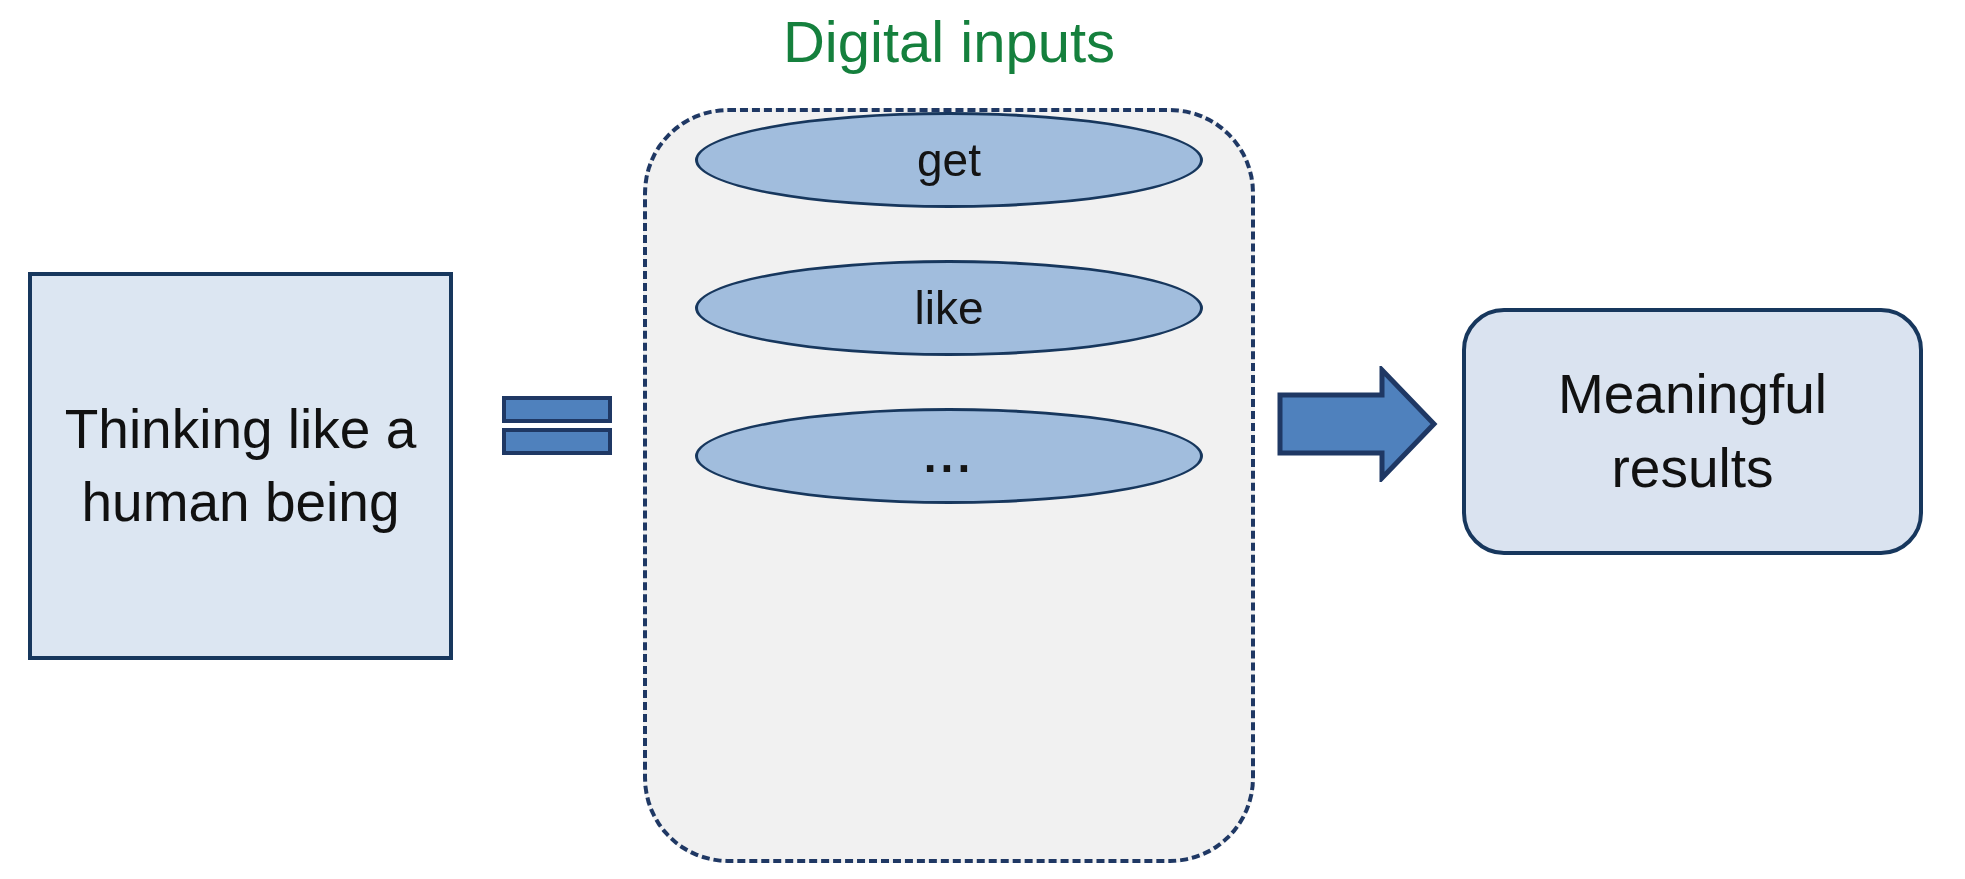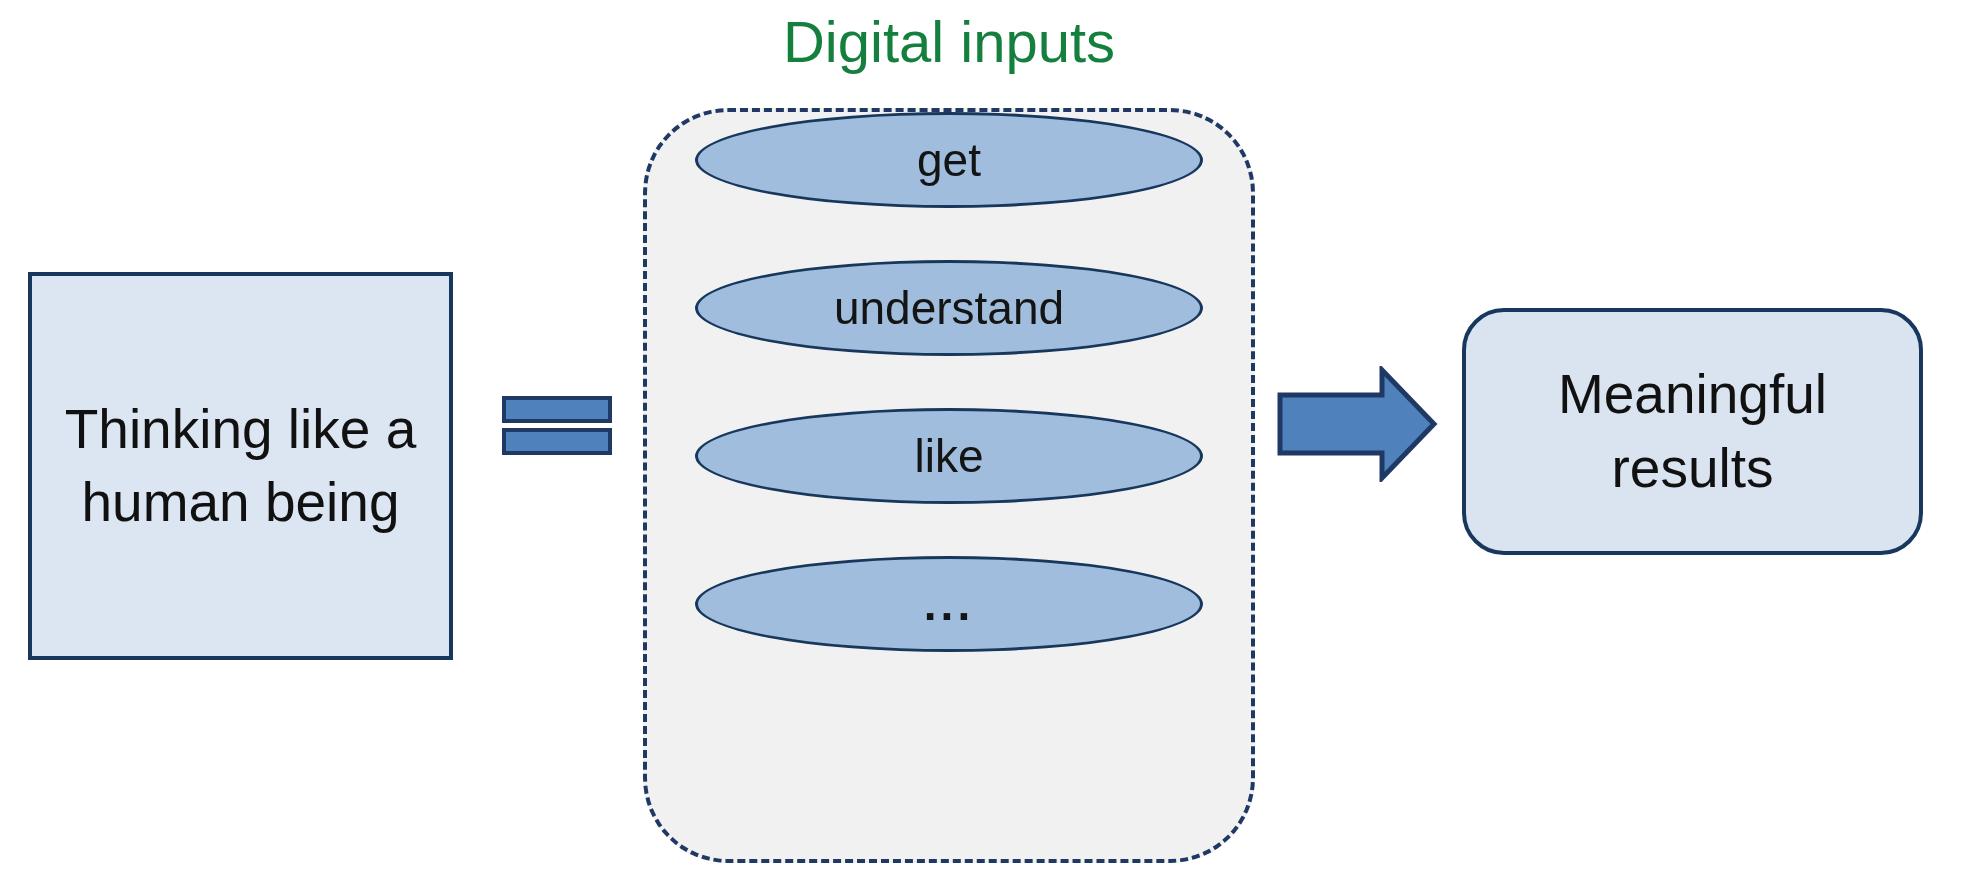--- a/index.html
+++ b/index.html
@@ -106,23 +106,20 @@
 <div class="equals-icon">
   <div class="equals-bar"></div>
   <div class="equals-bar"></div>
 </div>
 
 <div class="inputs-container">
   <div class="input-ellipse">
     <span>get</span>
   </div>
   <div class="input-ellipse">
-    <span>understand</span>
-  </div>
-  <div class="input-ellipse">
     <span>like</span>
   </div>
   <div class="input-ellipse etc">
     <span>...</span>
   </div>
 </div>
 
 <svg class="arrow-icon" viewBox="0 0 162 116" aria-hidden="true">
   <polygon points="3,29 105,29 105,4 157,58 105,112 105,87 3,87" fill="#4f81bd" stroke="#1f3864" stroke-width="5" stroke-linejoin="miter"></polygon>
 </svg>

